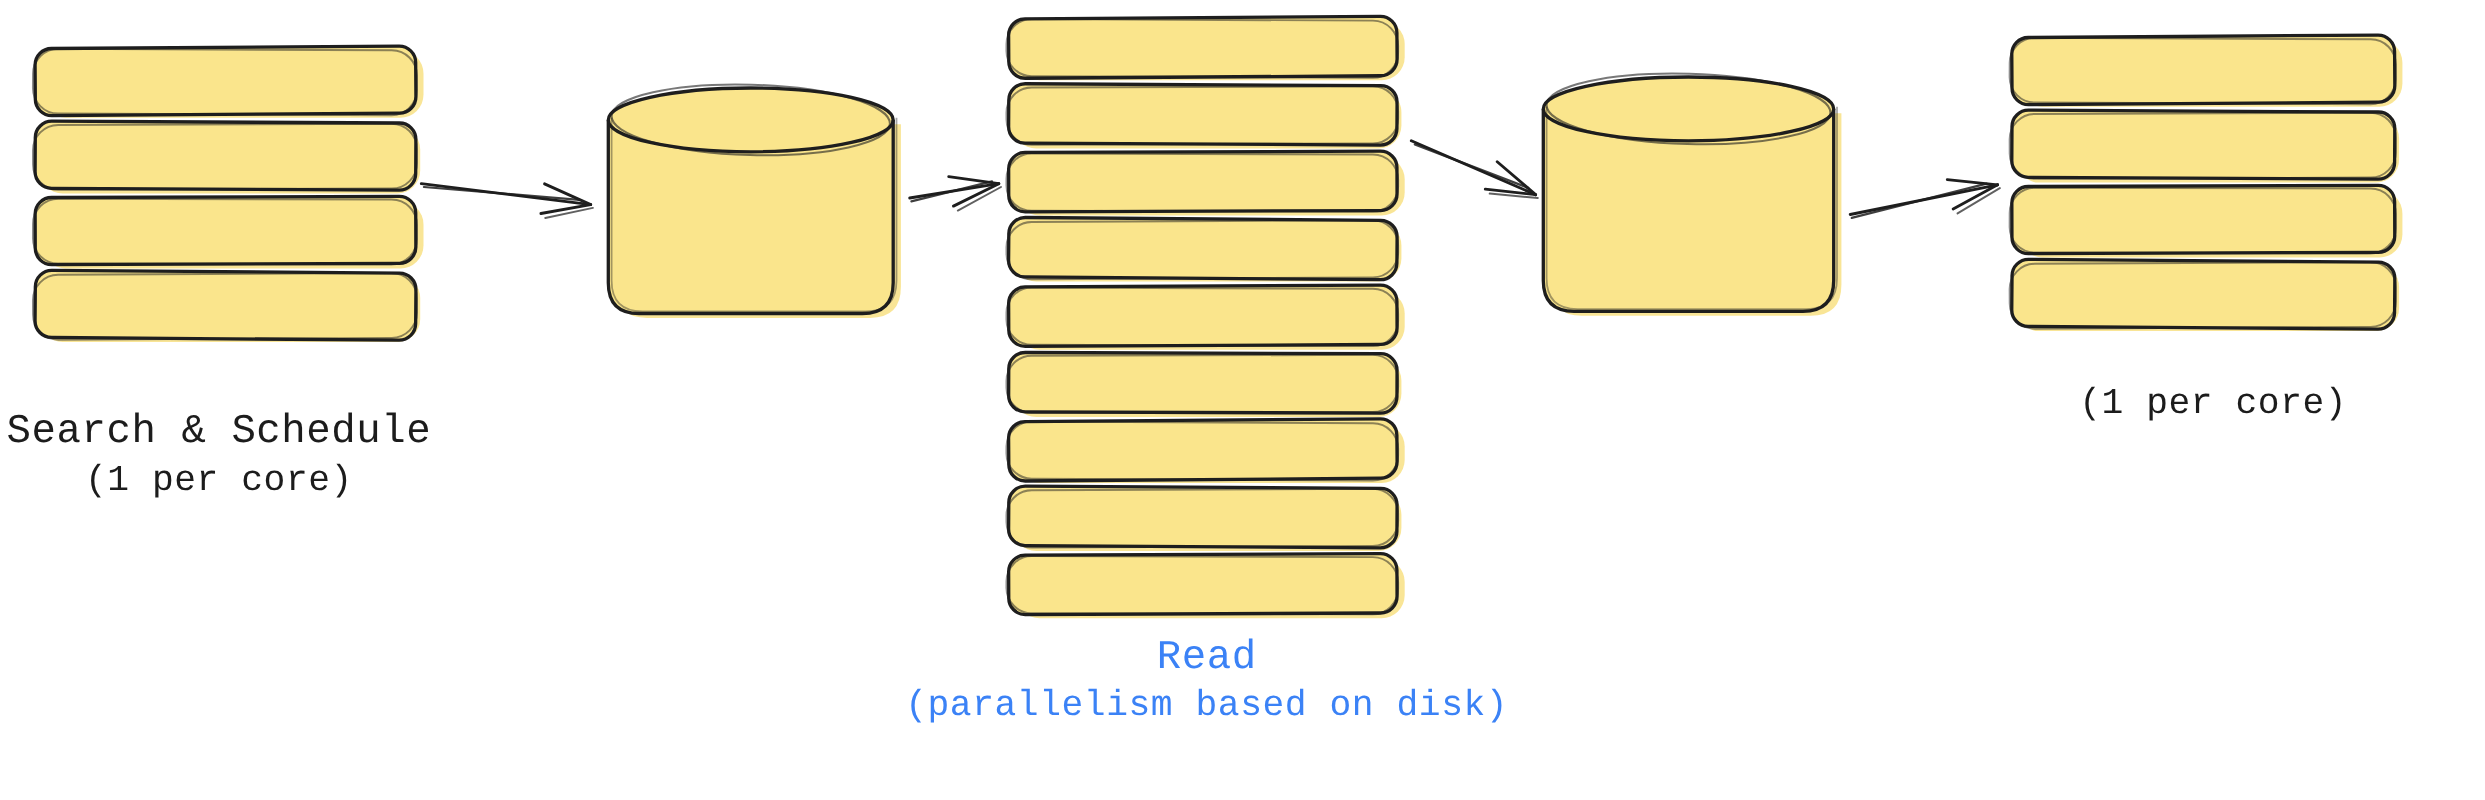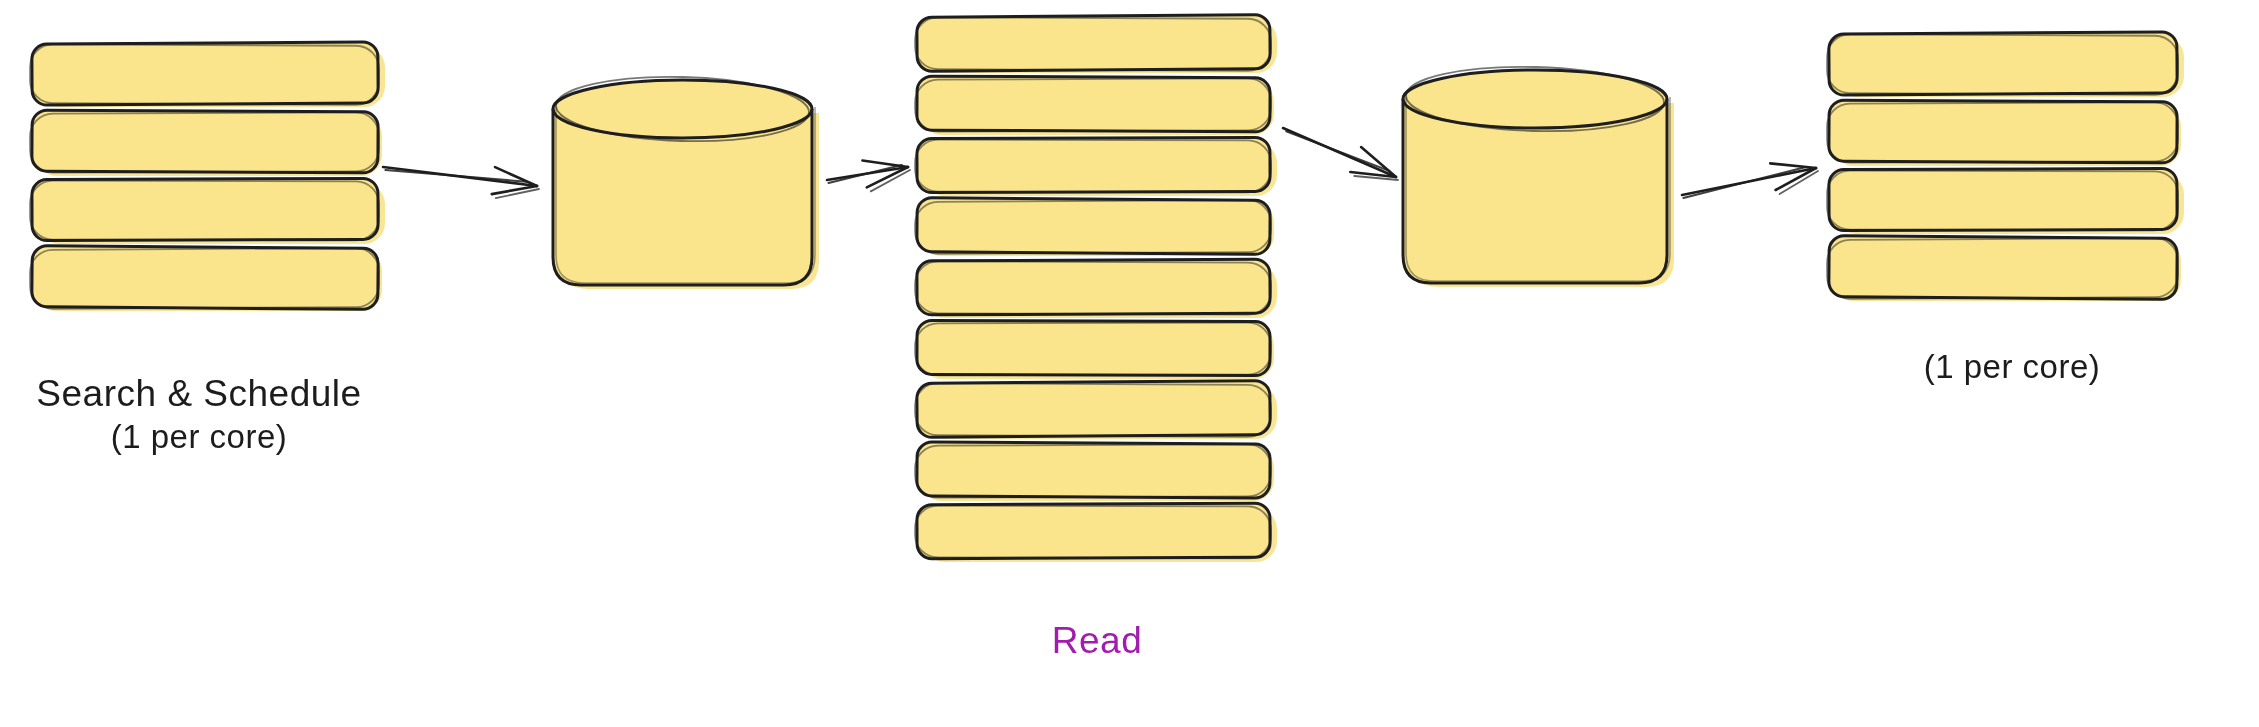--- a/index.html
+++ b/index.html
@@ -1,21 +1,21 @@
 <!DOCTYPE html>
 <html><head>
 <meta charset="utf-8">
 <style>
   html,body{margin:0;padding:0;background:#ffffff;}
   .canvas{
     position:relative;
     width:2259px;height:727px;
     background:#ffffff;
     overflow:hidden;
-    font-family:Liberation Sans, sans-serif;
+    font-family:Liberation Mono, monospace;
   }
   .canvas svg{position:absolute;left:0;top:0;}
   .label{
     position:absolute;
     transform:translateX(-50%);
     text-align:center;
     white-space:nowrap;
     color:#1c1c1c;
   }
   .l1{font-size:37px;line-height:1.18;letter-spacing:.5px;}
@@ -127,20 +127,21 @@
         <line x1="1770.2352114612313" y1="163.3541276382374" x2="1816" y2="168" stroke="#1E1E1E" stroke-width="2.6" stroke-linecap="round" opacity="1"></line>
         <line x1="1779.6054332487206" y1="194.0063394724439" x2="1818" y2="171" stroke="#1E1E1E" stroke-width="1.8" stroke-linecap="round" opacity="0.7"></line>
       </g>
     </svg>
 
   <div class="label" style="left: 199px; top: 372px; color: rgb(28, 28, 28);">
     <div class="l1">Search &amp; Schedule</div>
     <div class="l2">(1 per core)</div>
   </div>
 
-  <div class="label" style="left: 1097px; top: 619px; color: #a21caf;">
+  <div class="label" style="left: 1097px; top: 577px; color: #3b82f6;">
     <div class="l1">Read</div>
+    <div class="l2">(parallelism based on disk)</div>
   </div>
 
   <div class="label" style="left: 2012px; top: 346px; color: rgb(28, 28, 28);">
     <div class="l2">(1 per core)</div>
   </div>
 </div>
 
 </body></html>

